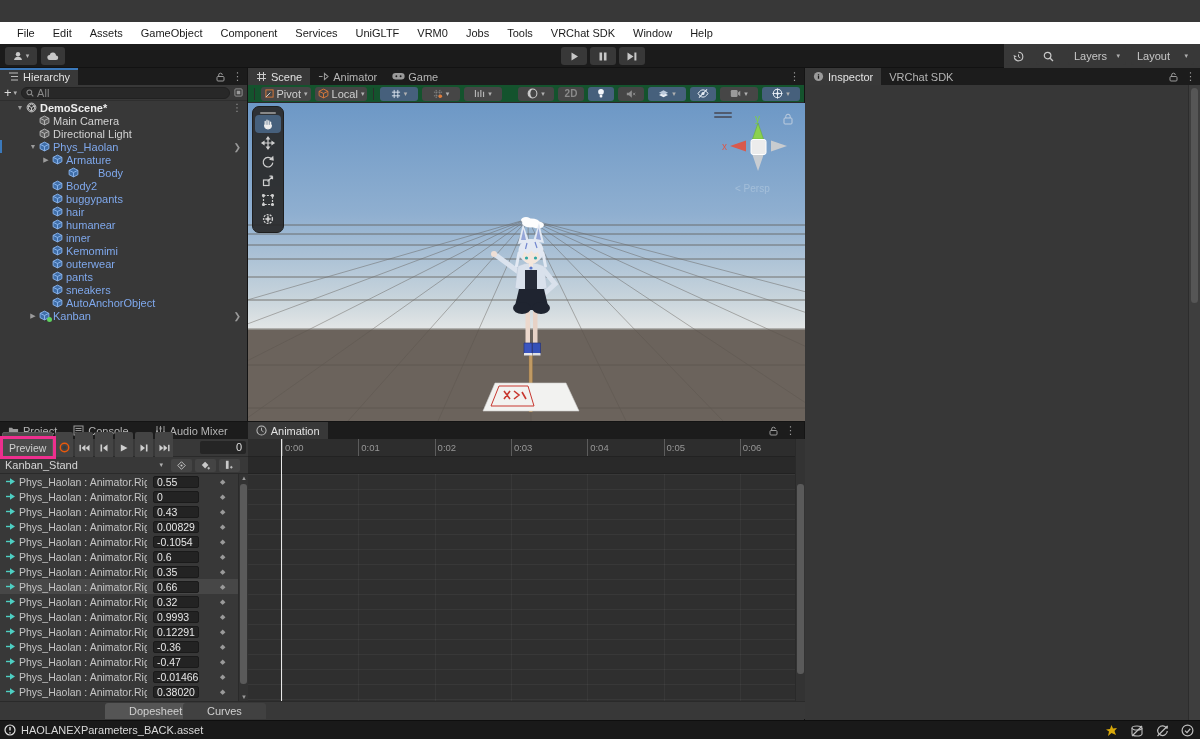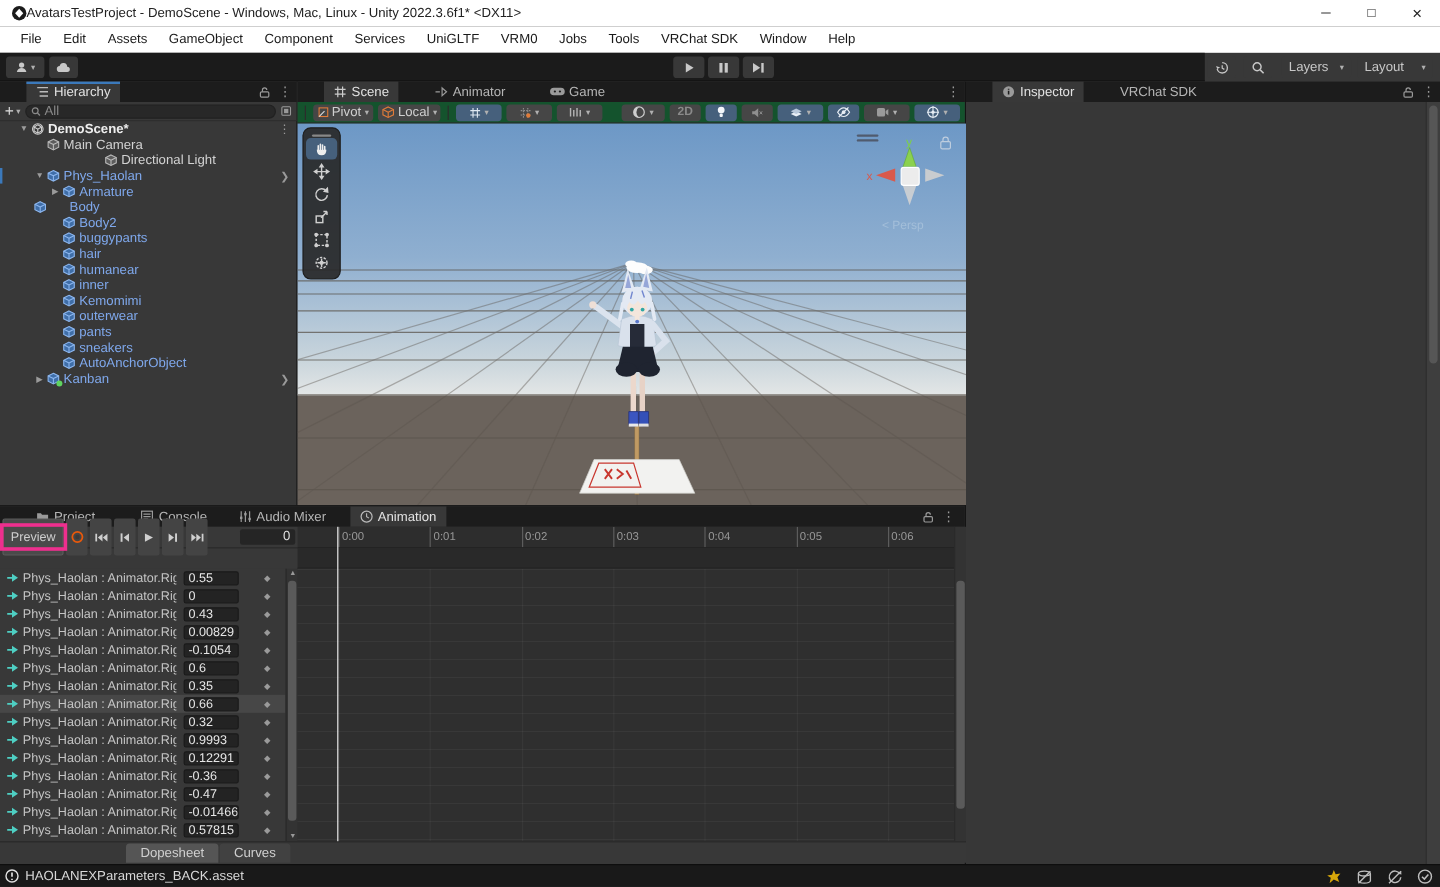--- a/index.html
+++ b/index.html
@@ -25,21 +25,21 @@
             border-bottom:1px solid #121212; }
   .tbtn{ position:absolute; top:3px; height:18px; background:#383838; border-radius:3px;
          display:flex; align-items:center; justify-content:center; color:#c8c8c8; gap:3px; }
   .tbtn svg{ display:block; }
   .ddl{ font-size:11px; padding:0 6px; }
   .arr{ font-size:7px; color:#b0b0b0; }
 
   
   .tabbar{ position:absolute; left:0; top:0; right:0; height:17px; background:#1c1c1c;
            display:flex; align-items:stretch; }
-  .tab{ display:flex; align-items:center; gap:4px; padding:0 8px; color:#b5b5b5; position:relative;margin-left:22px; }
+  .tab{ display:flex; align-items:center; gap:4px; padding:0 8px; color:#b5b5b5; position:relative; }
   .tab.active{ background:#383838; color:#e2e2e2; }
   .tab.focused::after{ content:""; position:absolute; left:0; right:0; top:0; height:2px; background:#3b79bb; }
   .bar-icons{ position:absolute; right:4px; top:0; height:17px; display:flex; align-items:center; gap:7px; color:#9a9a9a; }
   .kebab{ font-size:11px; color:#9a9a9a; letter-spacing:0; }
   .ticon{ width:11px; height:11px; flex:0 0 auto; }
 
   
   #hierarchy{ left:0; top:68px; width:248px; height:353px; background:#383838; border-right:1px solid #141414; }
   #hier-search-row{ position:absolute; left:0; top:17px; width:100%; height:16px; background:#383838;
                     display:flex; align-items:center; padding:0 4px; gap:4px; border-bottom:1px solid #2e2e2e;}
@@ -123,49 +123,37 @@
   #vscroll-left .thumb{ position:absolute; left:1px; right:1px; top:10px; height:200px; background:#5a5a5a; border-radius:3px; }
   .scroll-arrow{ position:absolute; left:0; width:10px; text-align:center; font-size:6px; color:#999; }
   #dopesheet{ position:absolute; left:248px; top:52px; width:547px; height:227px; background:#2f2f2f;
               background-image:repeating-linear-gradient(to bottom, #383838 0 1px, #2f2f2f 1px 15px); overflow:hidden;}
   .dgrid{ position:absolute; top:0; bottom:0; width:1px; background:rgba(255,255,255,.045); }
   #playhead{ position:absolute; left:281px; top:17px; width:1px; height:262px; background:#e8e8e8; z-index:5; }
   #vscroll-right{ position:absolute; left:795px; top:17px; width:10px; height:262px; background:#333; border-left:1px solid #2a2a2a; }
   #vscroll-right .thumb{ position:absolute; left:1px; right:1px; top:45px; height:190px; background:#5a5a5a; border-radius:3px; }
   #anim-footer{ position:absolute; left:0; top:279px; width:805px; height:18px; background:#383838; border-top:1px solid #2a2a2a; }
   .sheetbtn{ position:absolute; top:1px; height:16px; border-radius:3px 3px 0 0; display:flex; align-items:center;
-             justify-content:center; padding:0 12px; color:#d0d0d0; }
+             justify-content:center; padding:0 24px; color:#d0d0d0; }
   #btn-dopesheet{ left:105px; background:#555; }
   #btn-curves{ left:183px; background:#414141; }
   #preview-annotation{ left:0px; top:436px; width:56px; height:23px; border:3px solid #ee2f8e; z-index:60; }
 
   
   #statusbar{ left:0; top:720px; width:1200px; height:19px; background:#191919; border-top:1px solid #0e0e0e;
               display:flex; align-items:center; color:#d8d8d8; padding-left:4px; gap:5px; }
   #status-icons{ position:absolute; right:6px; top:0; height:19px; display:flex; align-items:center; gap:12px; }
 
   svg{ overflow:visible; }
 </style>
 </head>
 <body>
 
 <div id="app">
 
-  <div id="titlebar" class="abs">
-    <svg class="abs" style="left:9px;top:4px" width="14" height="14" viewBox="0 0 14 14">
-      <circle cx="7" cy="7" r="6" fill="#1b1b1b"></circle>
-        <path d="M7 3.2 10.4 7 7 10.8 3.6 7Z" fill="#fff"></path>
-      </svg>
-    <span id="title-text" style="margin-left:22px">AvatarsTestProject - DemoScene - Windows, Mac, Linux - Unity 2022.3.6f1* &lt;DX11&gt;</span>
-    <div id="win-controls">
-      <div class="winbtn">─</div>
-      <div class="winbtn">□</div>
-      <div class="winbtn" style="font-size:14px">×</div>
-    </div>
-  </div>
 
   <div id="menubar" class="abs">
       <div class="menu-item">File</div>
       <div class="menu-item">Edit</div>
       <div class="menu-item">Assets</div>
       <div class="menu-item">GameObject</div>
       <div class="menu-item">Component</div>
       <div class="menu-item">Services</div>
       <div class="menu-item">UniGLTF</div>
       <div class="menu-item">VRM0</div>
@@ -277,21 +265,21 @@
         <div class="trow" style="padding-left: 27px;">
           <span class="tarrow"></span>
           <span style="width: 11px; height: 11px; display: inline-flex; flex: 0 0 auto;">
             <svg class="cube gray" viewBox="0 0 12 12">
               <path class="c-b" d="M6 1.2 10.8 3.6v4.8L6 10.8 1.2 8.4V3.6Z"></path>
               <path class="c-l" d="M1.2 3.6 6 6m0 0 4.8-2.4M6 6v4.8"></path>
             </svg>
           </span>
           <span class="tlabel t-plain">Main Camera</span>
         </div>
-        <div class="trow" style="padding-left: 27px; margin-left: 48px;">
+        <div class="trow" style="padding-left: 27px;">
           <span class="tarrow"></span>
           <span style="width: 11px; height: 11px; display: inline-flex; flex: 0 0 auto;">
             <svg class="cube gray" viewBox="0 0 12 12">
               <path class="c-b" d="M6 1.2 10.8 3.6v4.8L6 10.8 1.2 8.4V3.6Z"></path>
               <path class="c-l" d="M1.2 3.6 6 6m0 0 4.8-2.4M6 6v4.8"></path>
             </svg>
           </span>
           <span class="tlabel t-plain">Directional Light</span>
         </div>
         <div class="trow" style="padding-left: 27px;">
@@ -309,21 +297,21 @@
         <div class="trow" style="padding-left: 40px;">
           <span class="tarrow">▶</span>
           <span style="width: 11px; height: 11px; display: inline-flex; flex: 0 0 auto;">
             <svg class="cube blue" viewBox="0 0 12 12">
               <path class="c-b" d="M6 1.2 10.8 3.6v4.8L6 10.8 1.2 8.4V3.6Z"></path>
               <path class="c-l" d="M1.2 3.6 6 6m0 0 4.8-2.4M6 6v4.8"></path>
             </svg>
           </span>
           <span class="tlabel t-prefab">Armature</span>
         </div>
-        <div class="trow" style=" gap: 16px;">
+        <div class="trow" style="padding-left: 40px; gap: 16px;">
           <span class="tarrow"></span>
           <span style="width: 11px; height: 11px; display: inline-flex; flex: 0 0 auto;">
             <svg class="cube blue" viewBox="0 0 12 12">
               <path class="c-b" d="M6 1.2 10.8 3.6v4.8L6 10.8 1.2 8.4V3.6Z"></path>
               <path class="c-l" d="M1.2 3.6 6 6m0 0 4.8-2.4M6 6v4.8"></path>
             </svg>
           </span>
           <span class="tlabel t-prefab">Body</span>
         </div>
         <div class="trow" style="padding-left: 40px;">
@@ -800,20 +788,44 @@
       </div>
       <div class="abtn">
         <svg width="11" height="8" viewBox="0 0 12 8">
             <path d="M0.5 0.5 4.7 4 0.5 7.5Z M5 0.5 9.2 4 5 7.5Z" fill="#cfcfcf"></path>
             <rect x="9.9" y="0.5" width="1.6" height="7" fill="#cfcfcf"></rect>
           </svg>
       </div>
       <div id="frame-field">0</div>
     </div>
 
+    <div id="anim-clip-row">
+      <div id="clip-select">
+        <span>Kanban_Stand</span>
+          <span class="arr">▾</span>
+      </div>
+      <div class="keybtn">
+        <svg width="9" height="9" viewBox="0 0 10 10">
+            <path d="M5 0.8 9.2 5 5 9.2 0.8 5Z" fill="none" stroke="#c9c9c9"></path>
+            <circle cx="5" cy="5" r="1.2" fill="#c9c9c9"></circle>
+          </svg>
+      </div>
+      <div class="keybtn">
+        <svg width="10" height="9" viewBox="0 0 11 10">
+            <path d="M4.5 0.8 8.2 4.5 4.5 8.2 0.8 4.5Z" fill="#c9c9c9"></path>
+            <path d="M8.5 6.5v3M7 8h3" stroke="#c9c9c9"></path>
+          </svg>
+      </div>
+      <div class="keybtn">
+        <svg width="9" height="10" viewBox="0 0 10 11">
+            <rect x="1" y="0.8" width="3" height="9" fill="#c9c9c9"></rect>
+            <path d="M7 6.5v3M5.5 8h3" stroke="#c9c9c9"></path>
+          </svg>
+      </div>
+    </div>
 
     <div id="ruler">
         <div class="rtick" style="left: 34px;"></div>
         <span class="rlabel" style="left: 37px;">0:00</span>
         <div class="rtick" style="left: 110.3px;"></div>
         <span class="rlabel" style="left: 113.3px;">0:01</span>
         <div class="rtick" style="left: 186.6px;"></div>
         <span class="rlabel" style="left: 189.6px;">0:02</span>
         <div class="rtick" style="left: 262.9px;"></div>
         <span class="rlabel" style="left: 265.9px;">0:03</span>
@@ -951,21 +963,21 @@
           <span class="plabel">Phys_Haolan : Animator.Rig</span>
           <span class="pfield">-0.01466</span>
           <span class="pdiamond">◆</span>
         </div>
         <div class="prow">
           <span class="picon"><svg viewBox="0 0 11 11" width="11" height="11">
               <path d="M1 5.5h5" stroke="#4ecfc3" stroke-width="1.4"></path>
               <path d="M5 2.2 10 5.5 5 8.8Z" fill="#4ecfc3"></path>
             </svg></span>
           <span class="plabel">Phys_Haolan : Animator.Rig</span>
-          <span class="pfield">0.57815</span>
+          <span class="pfield">0.38020</span>
           <span class="pdiamond">◆</span>
         </div>
       </div>
     <div id="vscroll-left">
       <span class="scroll-arrow" style="top:1px">▲</span>
       <div class="thumb"></div>
       <span class="scroll-arrow" style="bottom:1px">▼</span>
     </div>
     <div id="dopesheet">
         <div class="dgrid" style="left: 34px;"></div>

